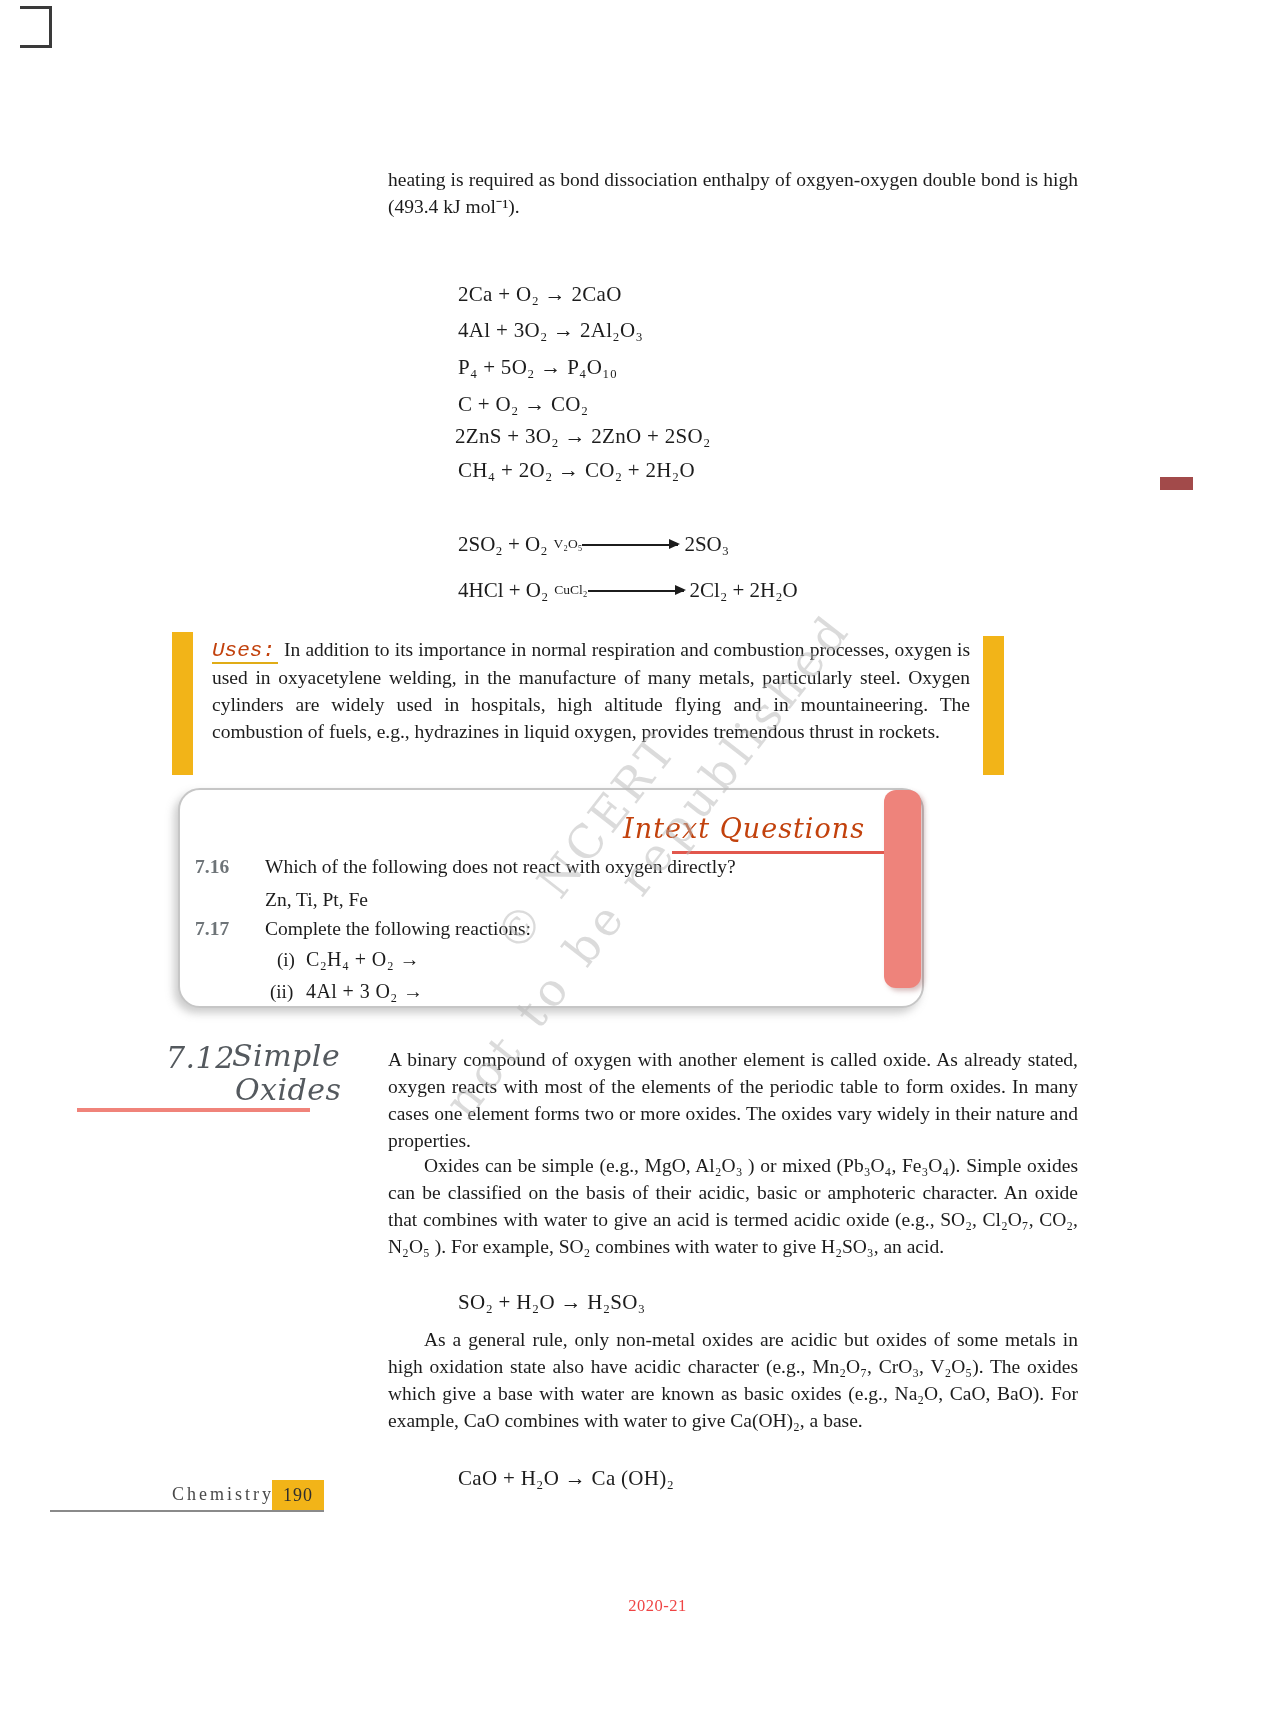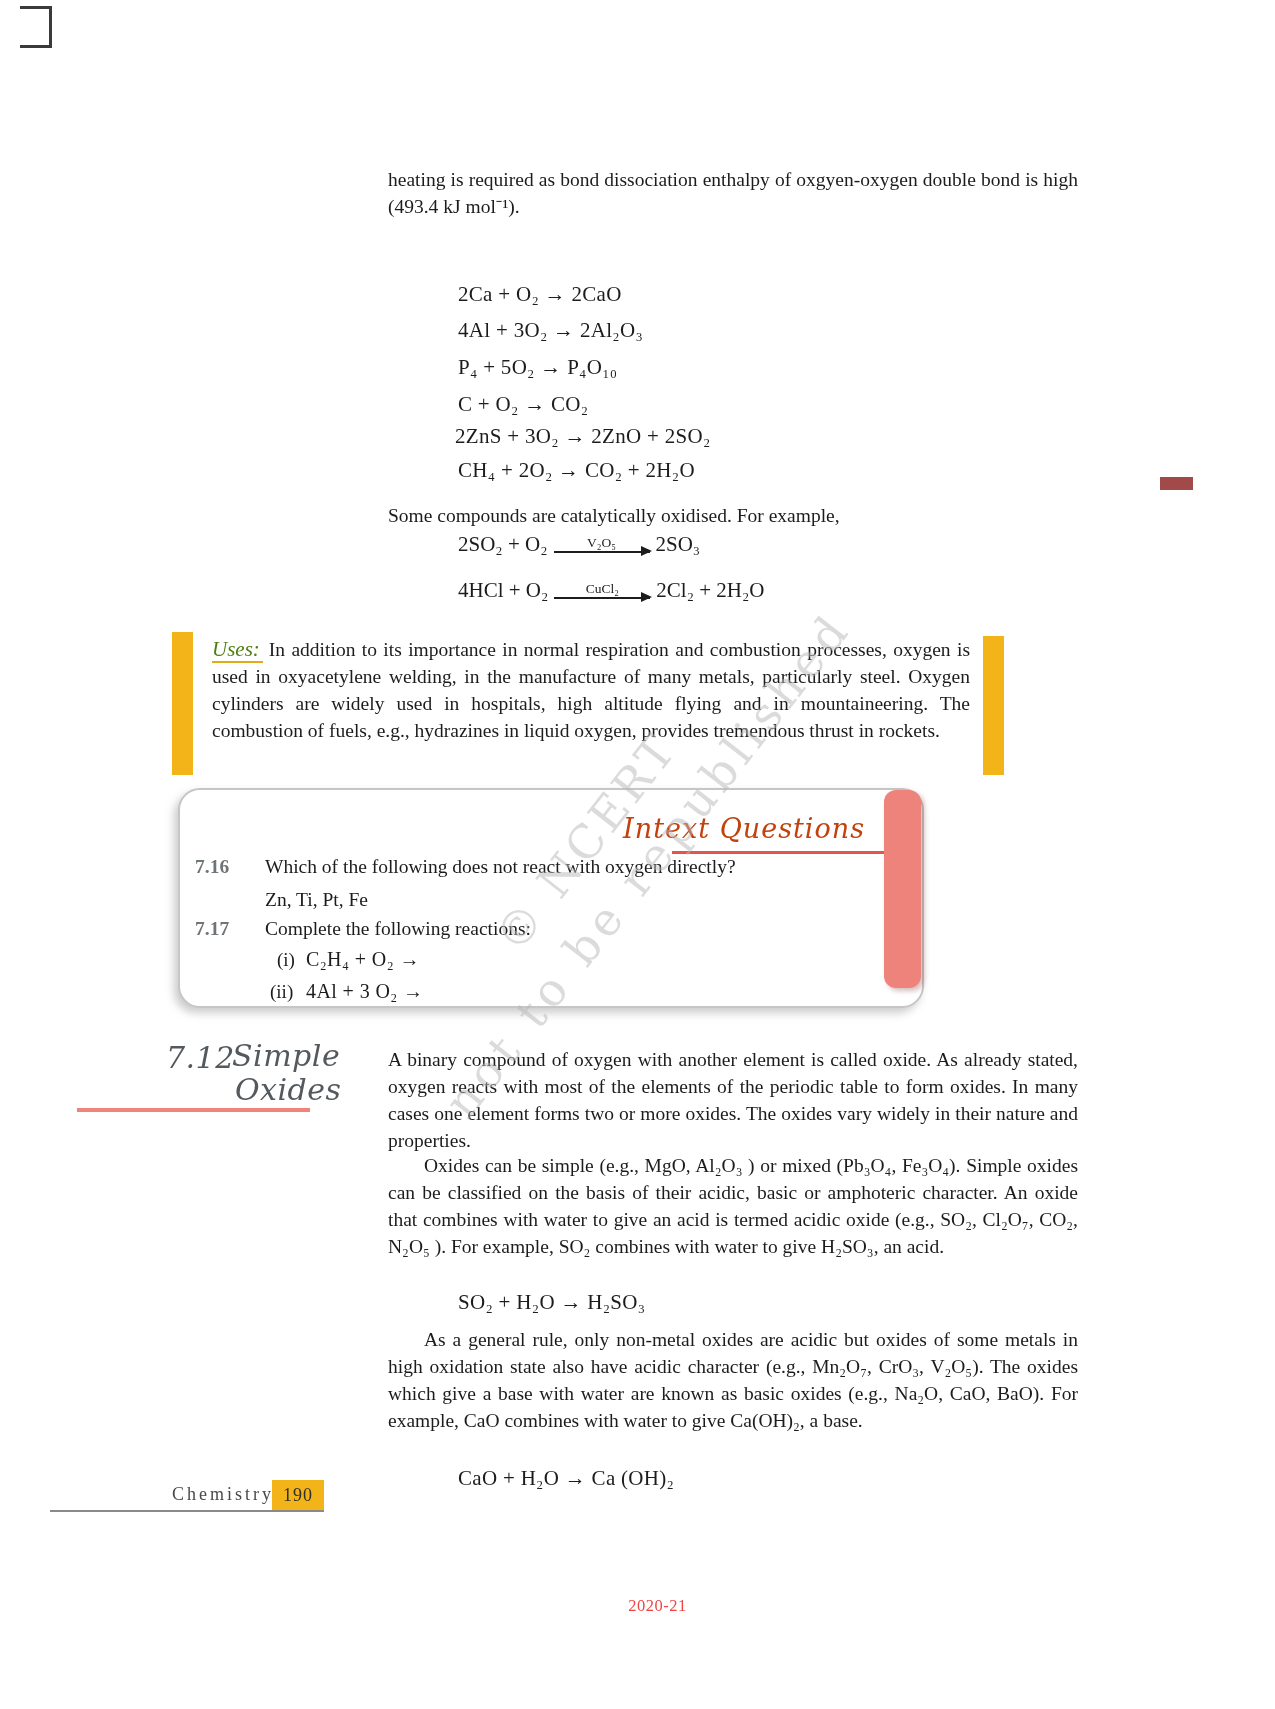--- a/index.html
+++ b/index.html
@@ -4,32 +4,32 @@
 <style>
   html,body { margin:0; padding:0; background:#ffffff; }
   .page {
     position:relative; width:1275px; height:1709px; background:#fff;
     font-family:"Liberation Serif", serif; color:#1c1c1c; overflow:hidden;margin-left:20px;
   }
   .para { position:absolute; text-align:justify; font-size:19.5px; line-height:27px; }
   .indent { text-indent:36px; }
   .eq { position:absolute; font-size:21px; letter-spacing:.3px; white-space:nowrap; }
   .cat-eq { position:absolute; display:flex; align-items:center; font-size:21px; white-space:nowrap; }
-  .cat-arrow { display:flex; flex-direction:column; align-items:center; margin:0 6px; }
+  .cat-arrow { display:flex; flex-direction:row; align-items:center; margin:0 6px; }
   .cat-label { font-size:13.5px; line-height:14px; margin-bottom:1px; }
   .arrow-line { position:relative; width:96px; height:2px; background:#1c1c1c; }
   .arrow-line::after {
     content:""; position:absolute; right:-2px; top:-5px; width:0; height:0;
     border-left:11px solid #1c1c1c; border-top:5px solid transparent; border-bottom:5px solid transparent;
   }
   .vbar { position:absolute; width:21px; background:#F2B418; }
   .uses-para { position:absolute; left:192px; top:636px; width:758px; text-align:justify;
                font-size:19.5px; line-height:27px; }
-  .uses-label { font-family:Liberation Serif, serif; font-style:italic; font-size:21px;
-                color:#4d7c0f; border-bottom:2px solid #E0AC16; padding-right:3px; margin-right:6px; }
+  .uses-label { font-family:Liberation Mono, monospace; font-style:italic; font-size:21px;
+                color:#c2410c; border-bottom:2px solid #E0AC16; padding-right:3px; margin-right:6px; }
   .iq-box { position:absolute; left:158px; top:788px; width:742px; height:216px; background:#fff;
             border:2px solid #c6c6c6; border-radius:22px;
             box-shadow:-4px 5px 8px rgba(110,110,110,.35); }
   .iq-bar { position:absolute; left:864px; top:790px; width:37px; height:198px; background:#EE837B;
             border-radius:12px; box-shadow:3px 3px 5px rgba(140,70,70,.35); }
   .iq-title { position:absolute; left:545px; top:813px; width:300px; text-align:right;
               font-family:"DejaVu Serif", serif; font-style:italic; font-size:27px; color:#c2410c;
               letter-spacing:1px; }
   .iq-title-rule { position:absolute; left:652px; top:851px; width:212px; height:3px; background:#E2574D; }
   .qnum { position:absolute; font-weight:bold; color:#6E7478; font-size:19.5px; }
@@ -64,21 +64,20 @@
 
   <div class="para" style="left:368px; top:166px; width:690px;">heating is required as bond dissociation enthalpy of oxgyen-oxygen double bond is high (493.4 kJ mol⁻¹).</div>
 
   <div class="eq" style="left:438px; top:282px;">2Ca + O₂ → 2CaO</div>
   <div class="eq" style="left:438px; top:318px;">4Al + 3O₂ → 2Al₂O₃</div>
   <div class="eq" style="left:438px; top:355px;">P₄ + 5O₂ → P₄O₁₀</div>
   <div class="eq" style="left:438px; top:392px;">C + O₂ → CO₂</div>
   <div class="eq" style="left:435px; top:424px;">2ZnS + 3O₂ → 2ZnO + 2SO₂</div>
   <div class="eq" style="left:438px; top:458px;">CH₄ + 2O₂ → CO₂ + 2H₂O</div>
 
-  <div class="para" style="left:368px; top:502px; width:690px;">Some compounds are catalytically oxidised. For example,</div>
 
   <div class="cat-eq" style="left:438px; top:532px;">
     <span>2SO₂ + O₂</span>
     <span class="cat-arrow">
       <span class="cat-label">V₂O₅</span>
       <span class="arrow-line"></span>
     </span>
     <span>2SO₃</span>
   </div>
 

